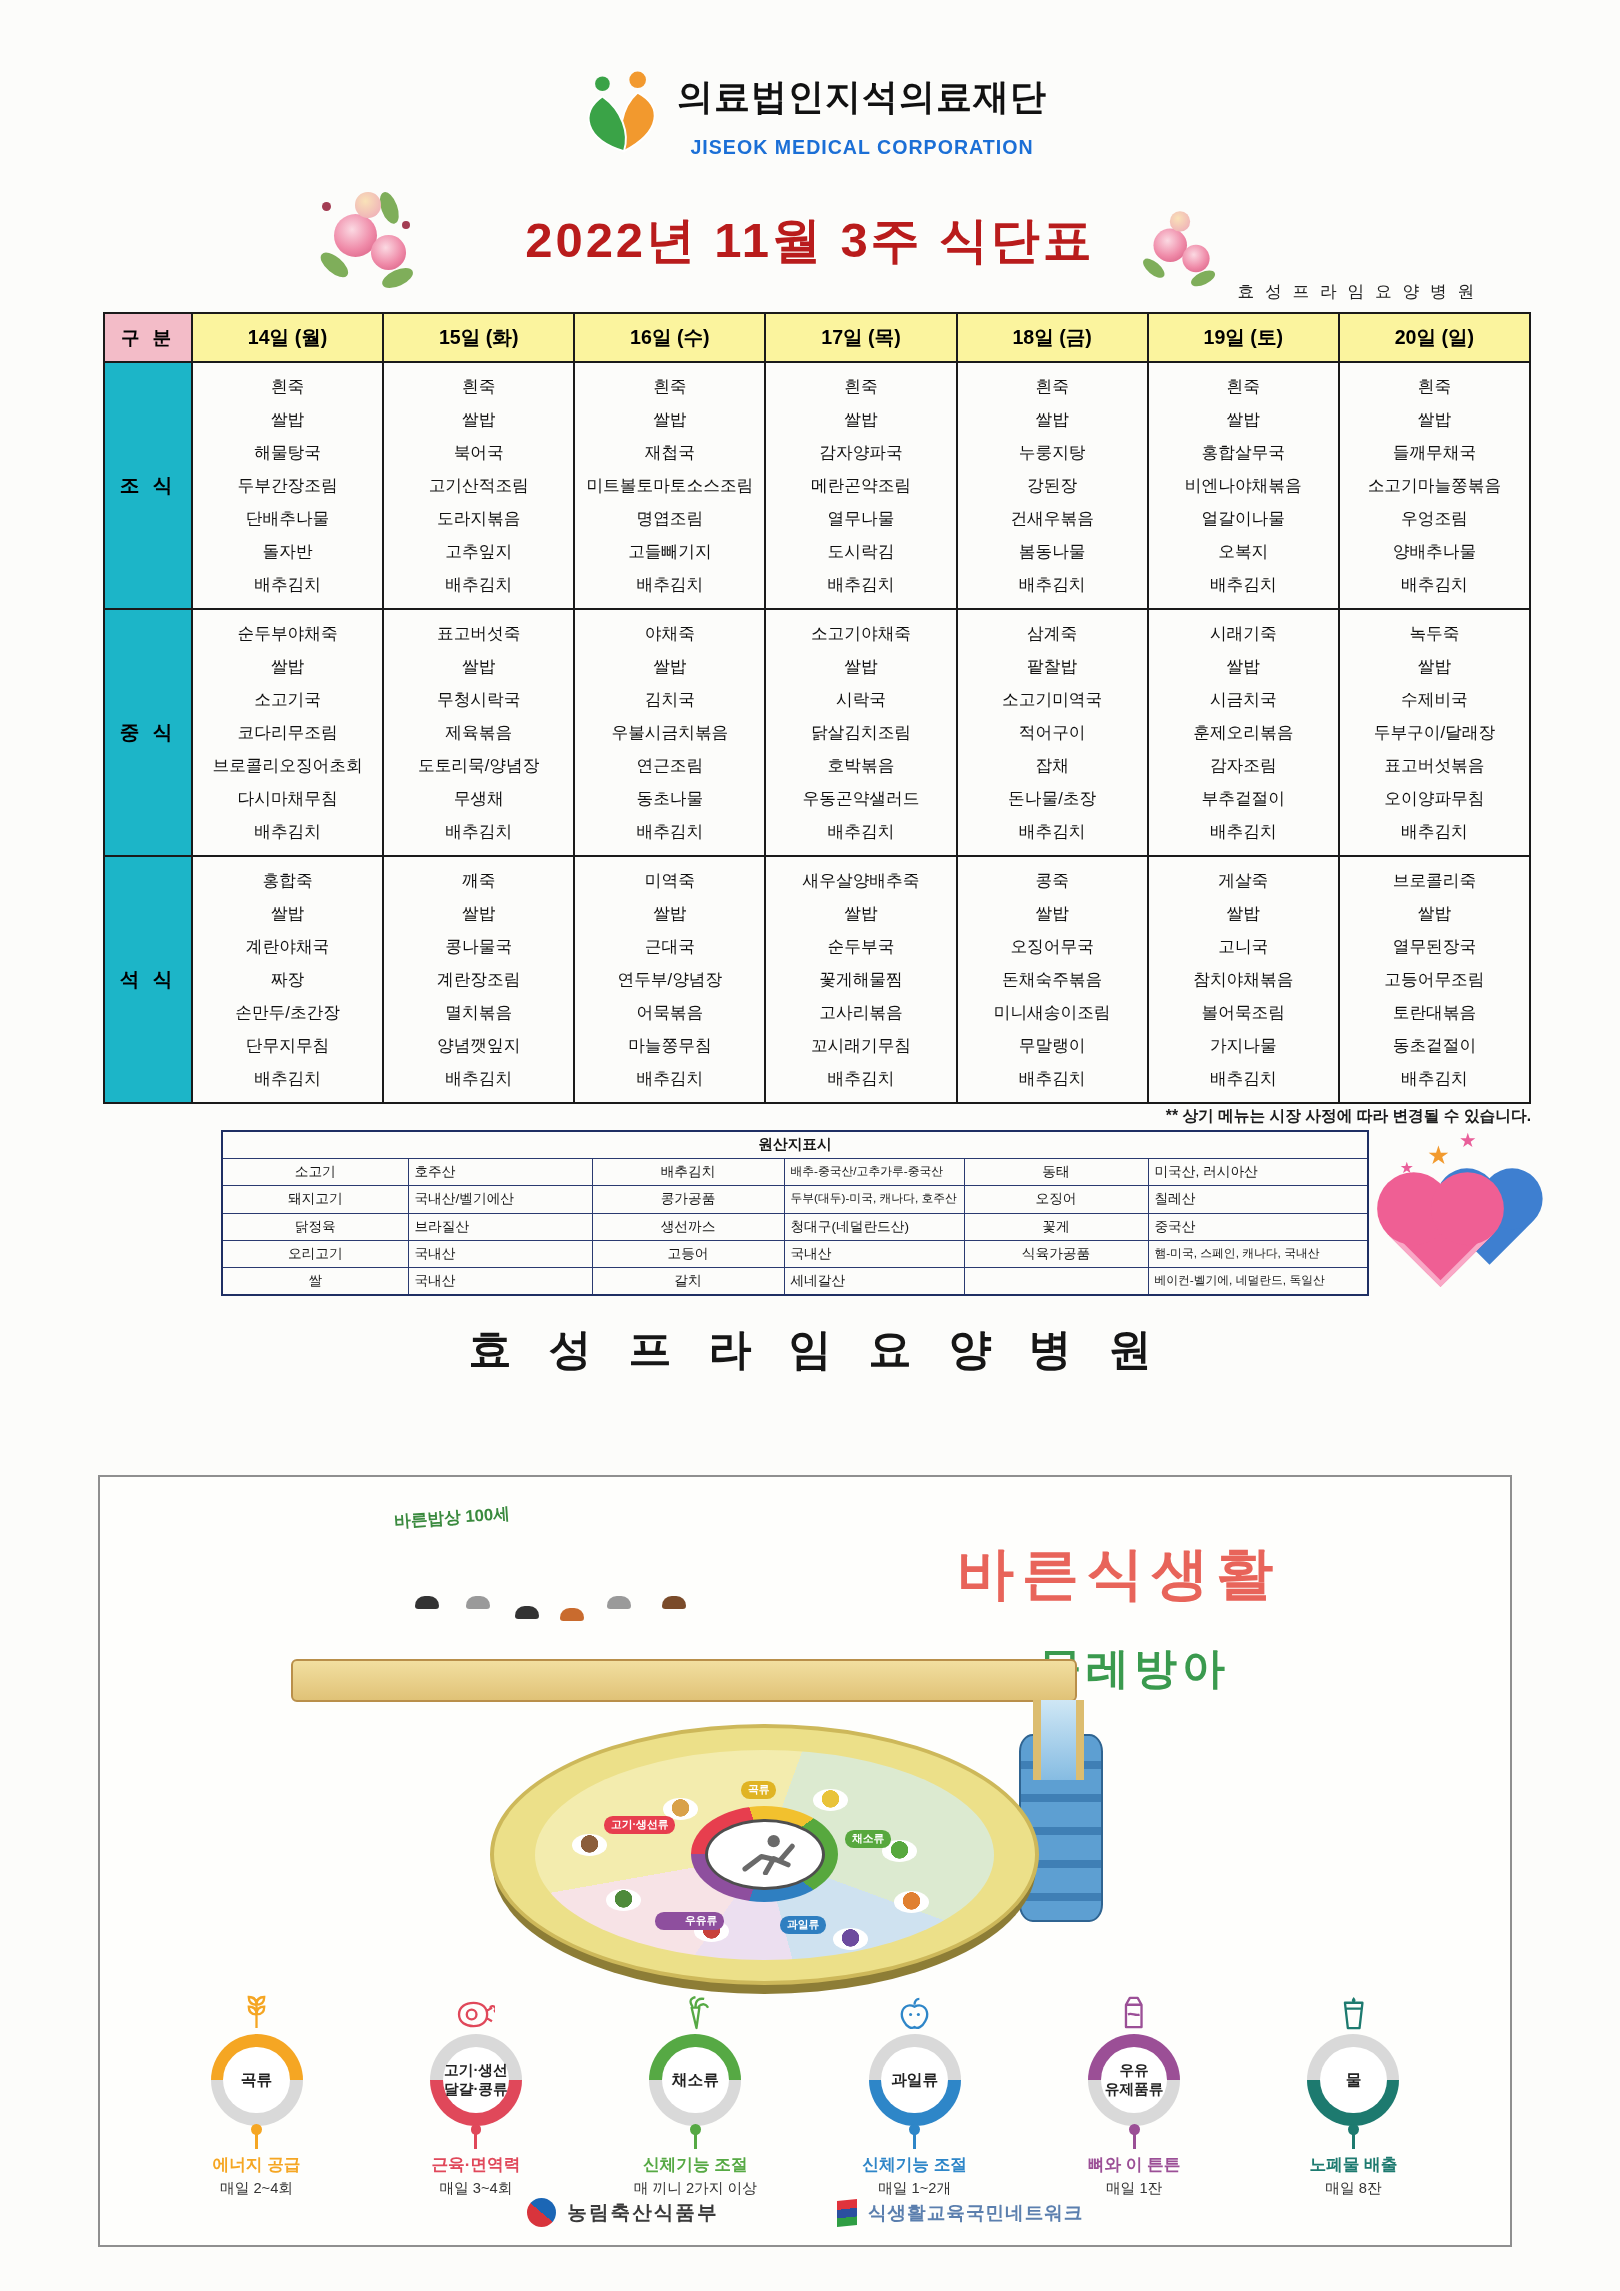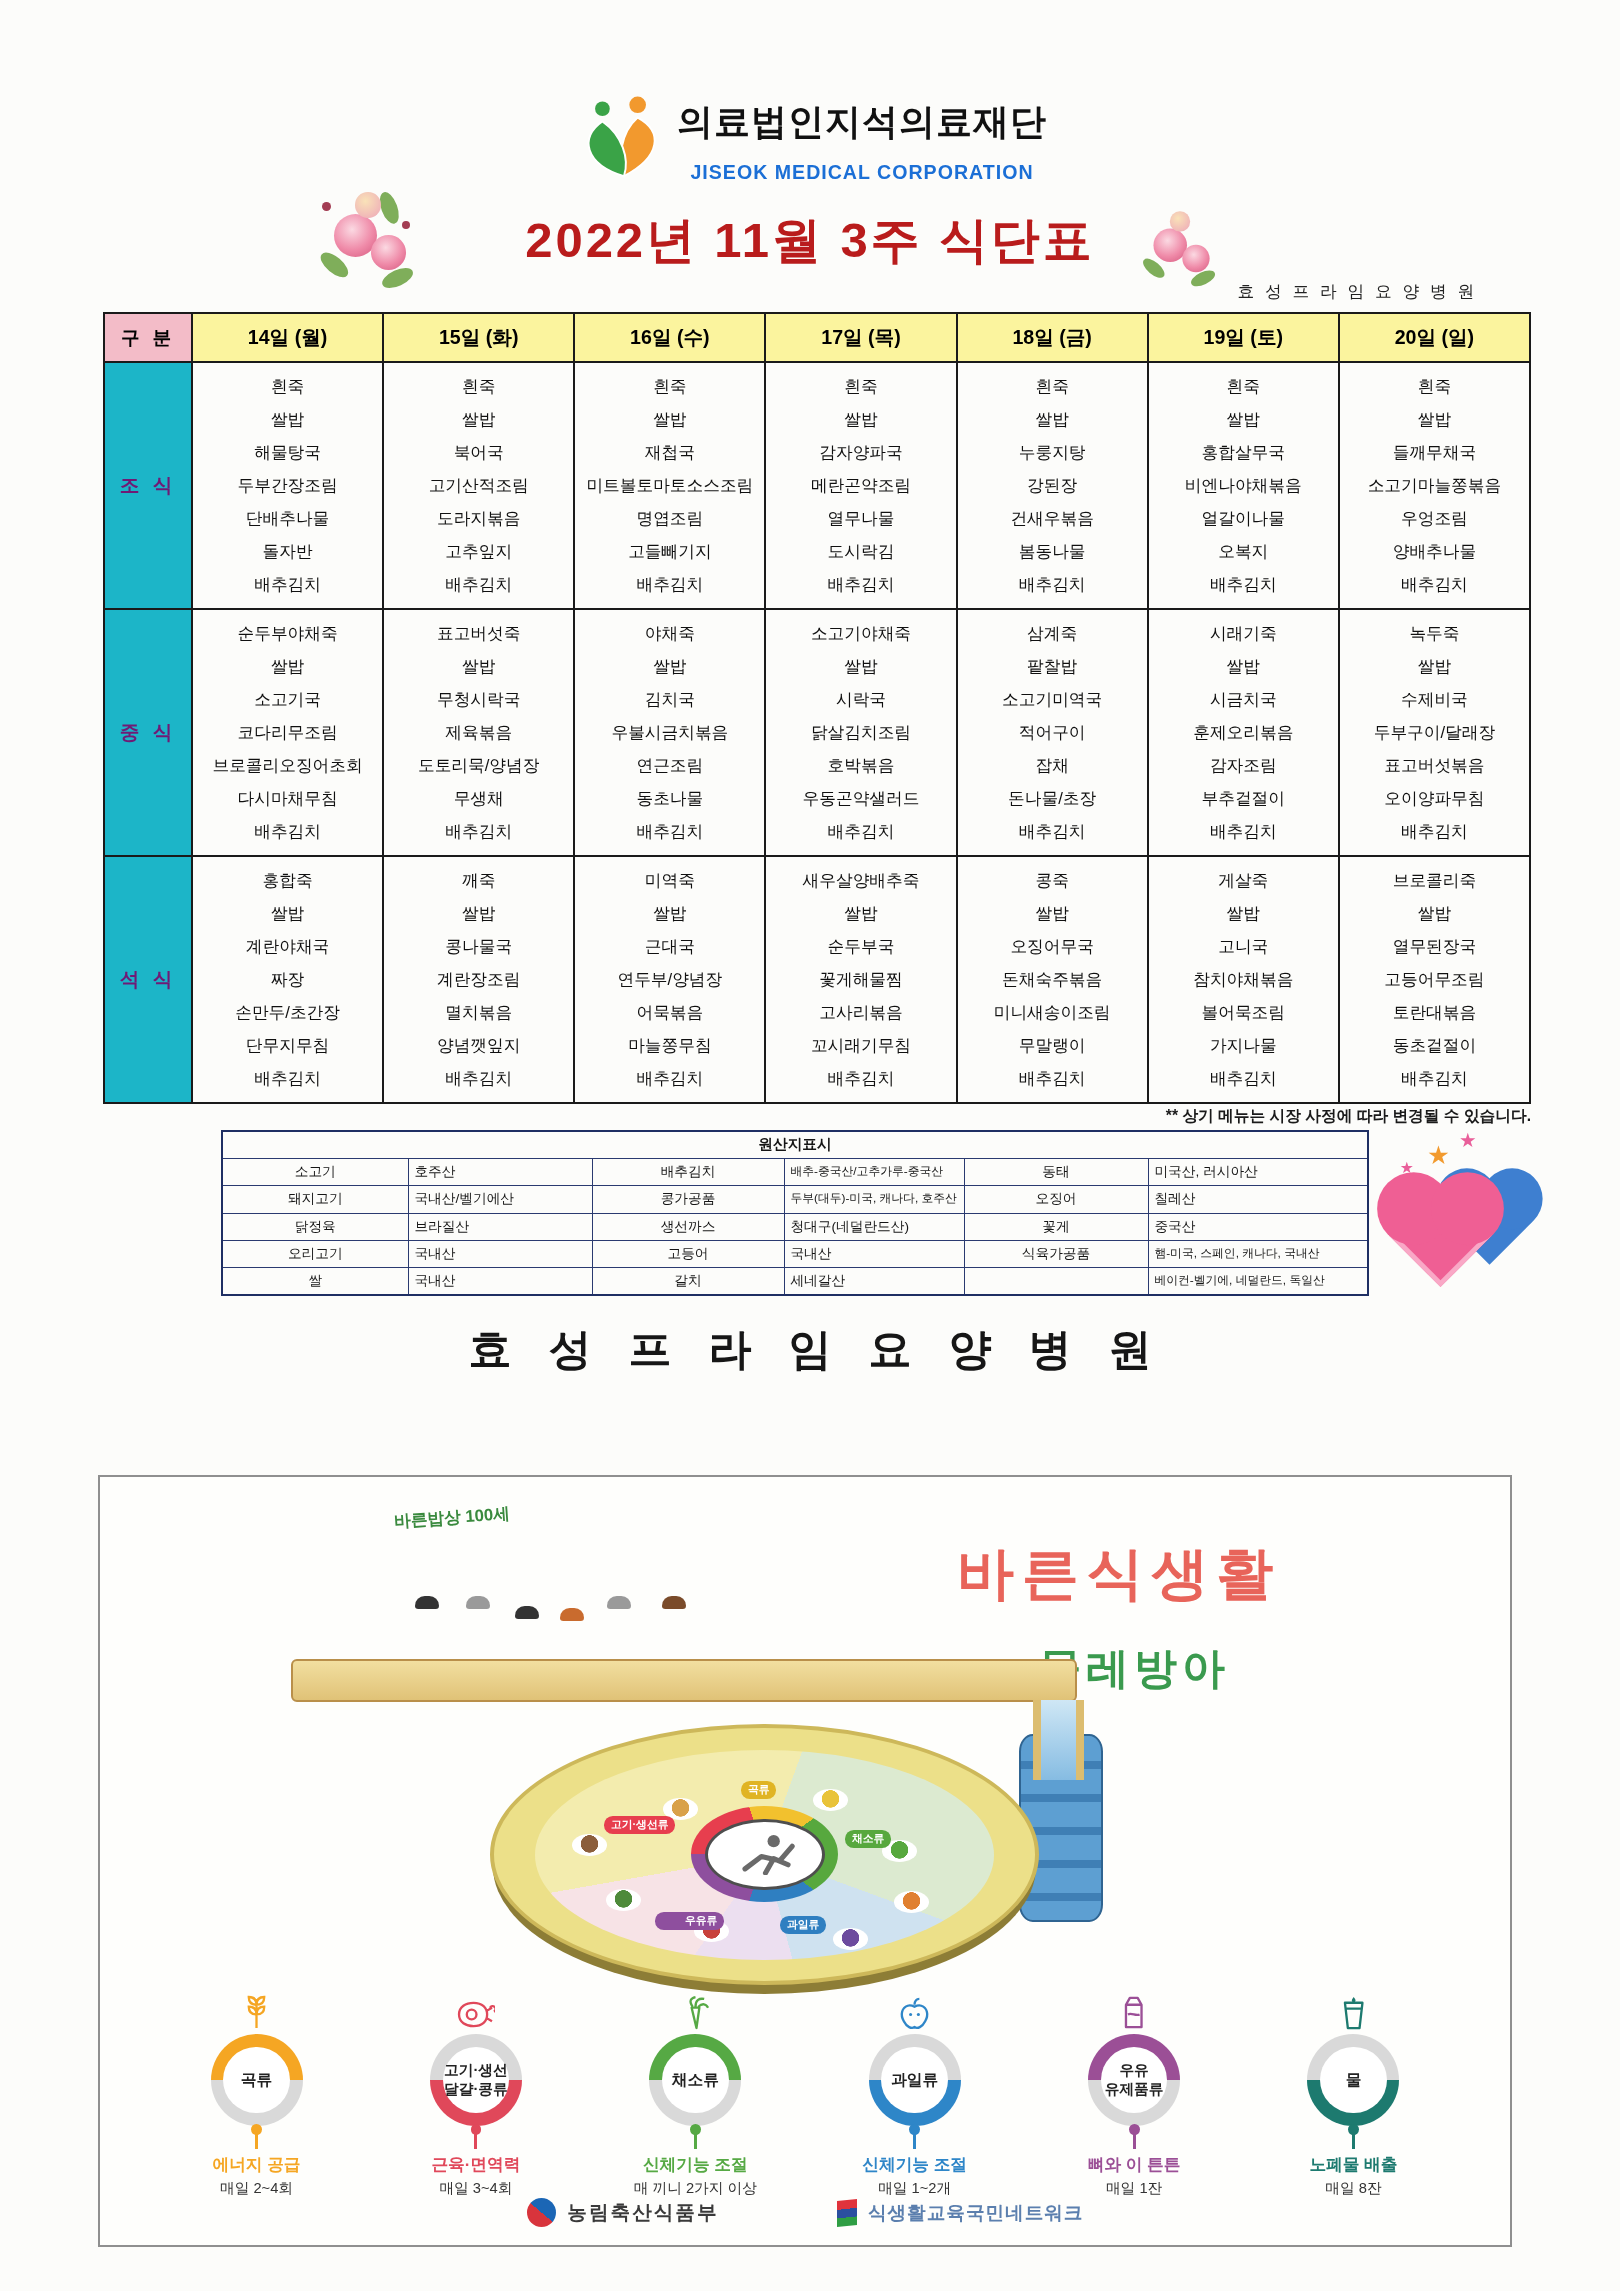--- a/index.html
+++ b/index.html
@@ -1,20 +1,20 @@
 <!DOCTYPE html>
 <html><head>
 <meta charset="utf-8">
 <style>
   * { margin:0; padding:0; box-sizing:border-box; }
   body { font-family:"Liberation Sans","DejaVu Sans",sans-serif; background:#e8e8e8; }
   .page { position:relative; width:1620px; height:2292px; background:#fcfcfa; margin:0 auto; overflow:hidden; }
 
   
-  .corp-row { position:absolute; top:71px; left:0; width:100%; display:flex; justify-content:center; align-items:center; gap:6px;margin-top:25px; }
+  .corp-row { position:absolute; top:71px; left:0; width:100%; display:flex; justify-content:center; align-items:center; gap:6px; }
   .corp-text { text-align:center; }
   .corp-name { font-size:36px; font-weight:bold; color:#111; letter-spacing:1px; }
   .corp-en { margin-top:13.7px; font-size:19.6px; color:#1b6fd6; font-weight:bold; letter-spacing:1px; }
   .main-title { position:absolute; top:208px; left:0; width:100%; text-align:center; font-size:49px; font-weight:bold; color:#b91c1c; letter-spacing:2.9px; }
   .hospital-small { position:absolute; top:280px; right:135px; font-size:16.7px; color:#222; letter-spacing:10.8px; font-weight:500; }
 
   
   .rose-cluster { position:absolute; width:113px; height:103px; }
   .rose-cluster.left { left:316px; top:192px; }
   .rose-cluster.right { left:1127px; top:200px; transform:scale(0.78); }
@@ -22,21 +22,21 @@
   .leaf { background:#7fae5a; width:33px; height:15.7px; }
   .rose { background:radial-gradient(circle at 42% 36%, #fbd9e2, #ef8aa8 55%, #d4577d); }
   .bud { background:#a33d53; }
 
   
   table.menu { position:absolute; left:103px; top:312px; width:1428px; border-collapse:collapse; table-layout:fixed; }
   table.menu th, table.menu td { border:2.5px solid #1a1a1a; }
   table.menu { border:2.9px solid #1a1a1a; }
   th.gubun { background:#f3bcc8; font-size:18.6px; font-weight:bold; letter-spacing:3.9px; }
   th.day { background:#fbf49e; font-size:19.6px; font-weight:bold; height:49px; }
-  th.meal { background:#1cb5c8; font-size:19.6px; font-weight:bold; letter-spacing:3.9px; color:#701a75; width:88px; }
+  th.meal { background:#1cb5c8; font-size:19.6px; font-weight:bold; letter-spacing:3.9px; color:#000000; width:88px; }
   td.mcell { white-space:pre-line; text-align:center; vertical-align:middle; font-size:16.7px; line-height:33px; height:247px; padding:5.9px 2px; color:#101010; font-weight:500; }
 
   .note { position:absolute; left:0; top:1106px; width:1531px; text-align:right; font-size:15.7px; color:#1a1a1a; font-weight:bold; }
 
   
   table.origin { position:absolute; left:221px; top:1130px; width:1147px; border-collapse:collapse; table-layout:fixed; border:2.5px solid #1f2f63; }
   table.origin td { border:1.5px solid #2a3a70; height:27.4px; padding:1px 5.9px; color:#151515; }
   td.o-title { text-align:center; font-weight:bold; font-size:14.7px; height:25.5px; }
   .oc-item { text-align:center; font-size:13.7px; }
   .oc-val { text-align:left; font-size:13.7px;margin-left:44px; }

